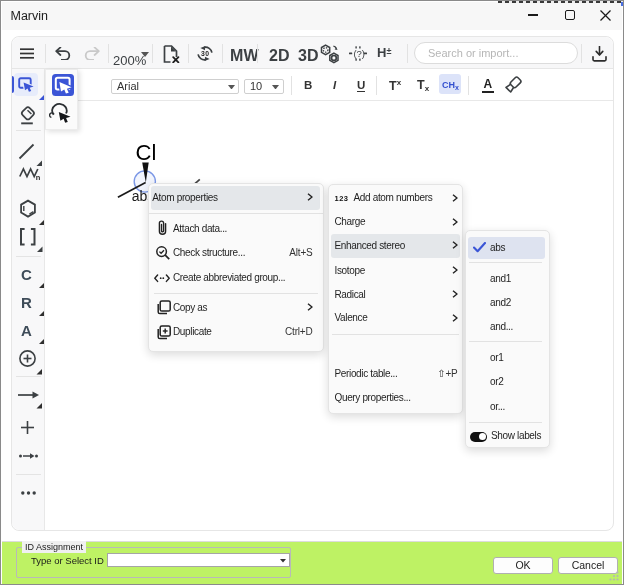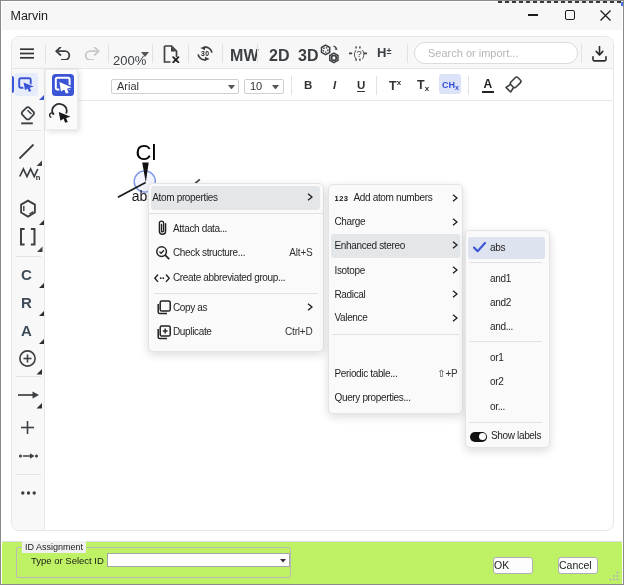--- a/index.html
+++ b/index.html
@@ -28,22 +28,22 @@
           box-shadow:0 3px 10px rgba(0,0,0,0.14); }
   .mrow { position:absolute; left:1px; right:1px; height:24px; font-size:10px; letter-spacing:-0.35px; color:#1f1f1f; }
   .mrow .lbl { position:absolute; top:0; line-height:24px; white-space:nowrap; }
   .msep { position:absolute; height:1px; background:#e2e2e2; }
   .chev { position:absolute; width:8px; height:8px; }
   .short { position:absolute; right:9px; top:0; line-height:24px; font-size:10px; letter-spacing:-0.2px; color:#333; white-space:nowrap; }
   .m3 { position:absolute; left:24.5px; font-size:10px; letter-spacing:-0.35px; line-height:24px; height:24px; color:#1f1f1f; white-space:nowrap; }
   
   #bottompanel { position:absolute; left:1px; right:1px; top:540px; height:43px; background:#bef264;
                  border-top:1px solid #dcdcdc; }
-  .btn { position:absolute; width:40px; height:17px; background:#fdfdfd; border:1px solid #b0b0b0;
-         border-radius:3px; font-size:10.5px; color:#222; line-height:15px; }
+  .btn { position:absolute; width:60px; height:17px; background:#fdfdfd; border:1px solid #b0b0b0;
+         border-radius:3px; font-size:10.5px; color:#222; text-align:center; line-height:15px; }
 </style>
 </head>
 <body>
 <div id="win">
   <div id="titlebar">
     <div id="title">Marvin</div>
     <div class="abs" style="left:526px;top:12px;width:10px;height:1.5px;background:#1a1a1a"></div>
     <div class="abs" style="left:563px;top:8px;width:10px;height:10px;border:1.4px solid #1a1a1a;border-radius:2px"></div>
     <svg class="abs" style="left:598px;top:8px" width="11" height="11" viewBox="0 0 11 11">
       <g stroke="#1a1a1a" stroke-width="1.3">

